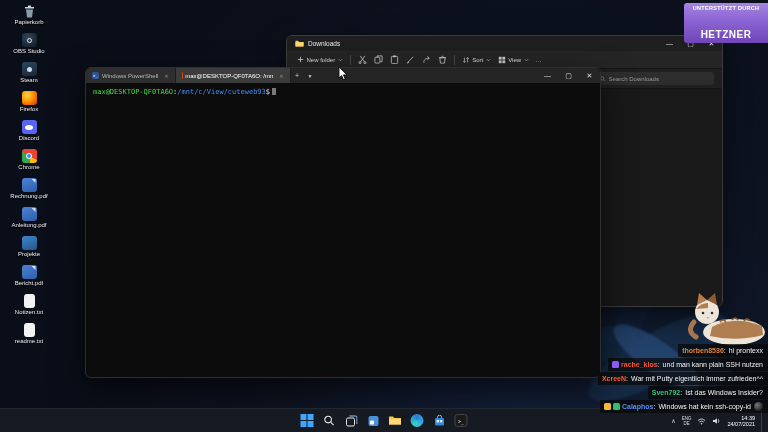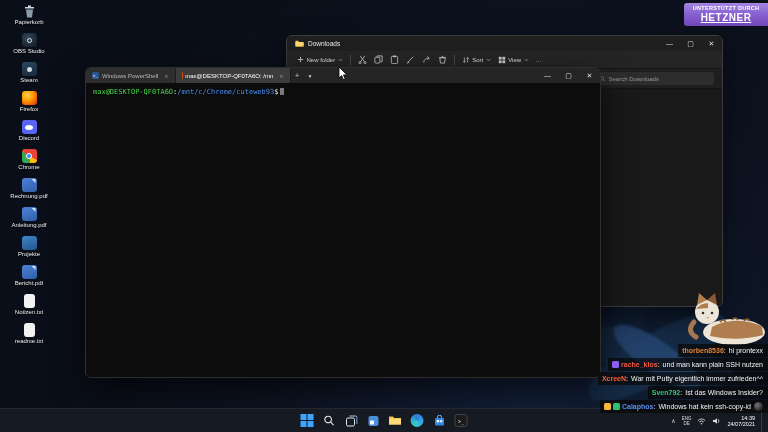--- a/index.html
+++ b/index.html
@@ -112,21 +112,21 @@
   .uname { font-weight:bold; }
   .msgtext { margin-left:3px; }
   .emote { width:9px; height:9px; border-radius:50%; margin-left:3px;
            background:radial-gradient(circle at 35% 35%, #777, #1e1e1e 75%); display:inline-block; }
 
   
   .sponsor { position:absolute; right:0; top:3px; z-index:7; text-align:center; color:#fff;
              background:linear-gradient(180deg,#a586e0 0%, #8a63d2 45%, #7146b8 100%);
              border-radius:3px 0 0 3px; padding:2px 7px 3px; min-width:84px; }
   .sponsor .l1 { font-size:5.5px; font-weight:bold; letter-spacing:.3px; }
-  .sponsor .l2 { font-size:10px; font-weight:800; letter-spacing:.5px; margin-top:1px;text-decoration:underline; }
+  .sponsor .l2 { font-size:10px; font-weight:800; letter-spacing:.5px; margin-top:18px; }
 
   .mouse-cursor { position:absolute; left:338px; top:67px; z-index:9; }
 
   svg { display:block; }
 </style>
 </head>
 <body>
 
 <div class="screen">
 
@@ -345,21 +345,21 @@
       </div>
       <span class="term-btn">+</span>
       <span class="term-btn" style="font-size:5px;">▼</span>
       <div class="win-controls">
         <span>—</span>
         <span>▢</span>
         <span>✕</span>
       </div>
     </div>
     <div class="term-body">
-      <span style="color: rgb(70, 216, 73);">max@DESKTOP-QF0TA6O</span><span>:</span><span style="color: rgb(74, 141, 240);">/mnt/c/Chrome/cuteweb93</span><span>$</span><span class="cursor-block"></span>
+      <span style="color: rgb(70, 216, 73);">max@DESKTOP-QF0TA6O</span><span>:</span><span style="color: rgb(74, 141, 240);">/mnt/c/View/cuteweb93</span><span>$</span><span class="cursor-block"></span>
     </div>
   </div>
 
   <svg class="cat" width="82" height="56" viewBox="0 0 82 56">
     <path d="M10 46 Q0 40 8 31" stroke="#a6764e" stroke-width="5" fill="none" stroke-linecap="round"></path>
     <ellipse cx="48" cy="41" rx="31" ry="13" fill="#ece5d8"></ellipse>
     <path d="M26 36 Q48 24 76 35 L77 44 Q50 51 24 45 Z" fill="#b07d4f"></path>
     <path d="M34 31 q3 -4 6 0 M46 29 q3 -4 6 0 M58 30 q3 -4 6 0" stroke="#8a5a32" stroke-width="1.5" fill="none"></path>
     <circle cx="21" cy="21" r="12" fill="#ece5d8"></circle>
     <path d="M11 14 L13 2 L21 9 Z" fill="#b07d4f"></path>

